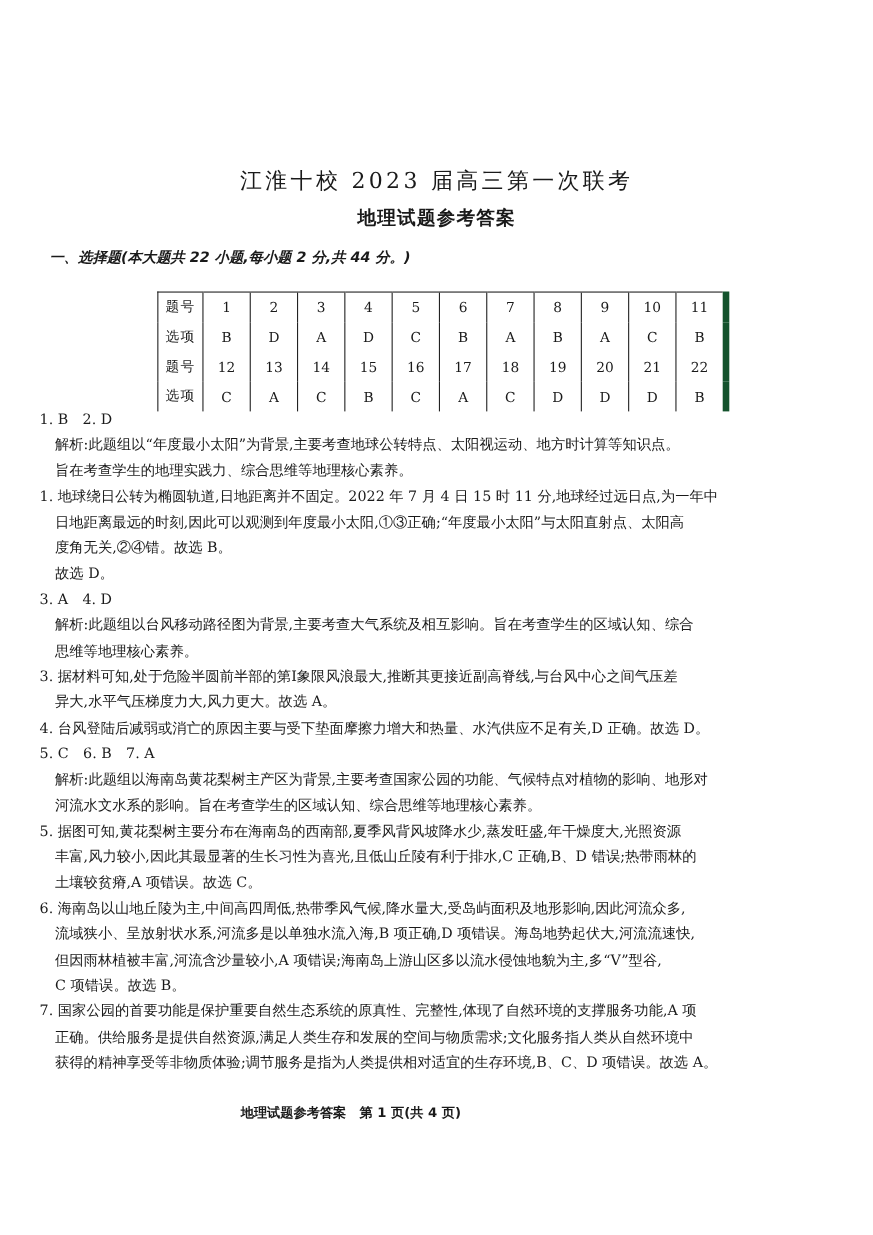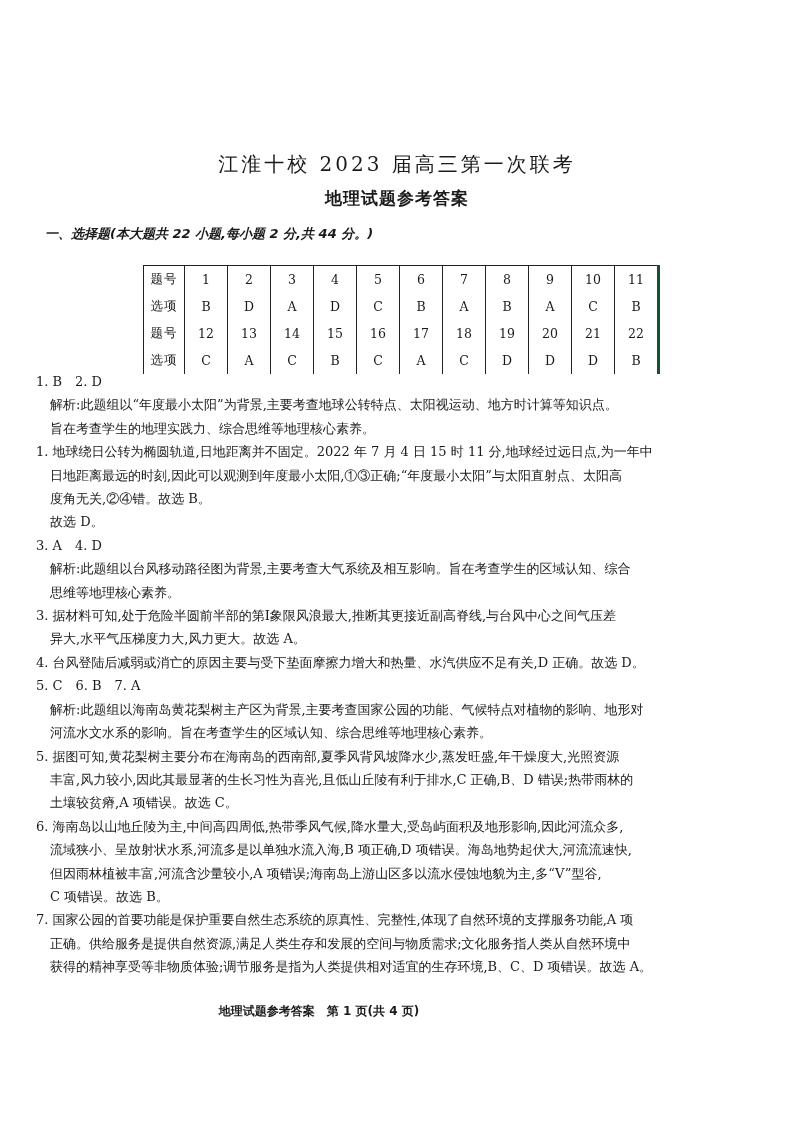--- a/index.html
+++ b/index.html
@@ -26,21 +26,21 @@
   table.answers {
     position: absolute; top: 249px; left: 143px;
     border-collapse: collapse; font-size: 12.5px; margin-top: 16px;
   }
   table.answers td {
     width: 42px; height: 27px; text-align: center; padding: 0;
     border-left: 1px solid #222; border-top: none; border-bottom: none;
   }
   table.answers tr:first-child td { border-top: 1.5px solid #222; }
   table.answers td.head { width: 40px; letter-spacing: 1px; }
-  table.answers td:last-child { border-right: 3px solid #14532d; }
+  table.answers td:last-child { border-right: 6px solid #14532d; }
   .body-text {
     position: absolute; top: 370px; left: 36px; width: 710px;
     font-size: 13px; line-height: 23.4px;
   }
   .line { white-space: nowrap; overflow: hidden; }
   .indent { padding-left: 14px; }
   .footer {
     position: absolute; top: 1003px; left: 0; width: 638px; text-align: center;
     font-size: 12px; font-weight: bold;
     font-family: "DejaVu Sans", "Liberation Sans", sans-serif;

